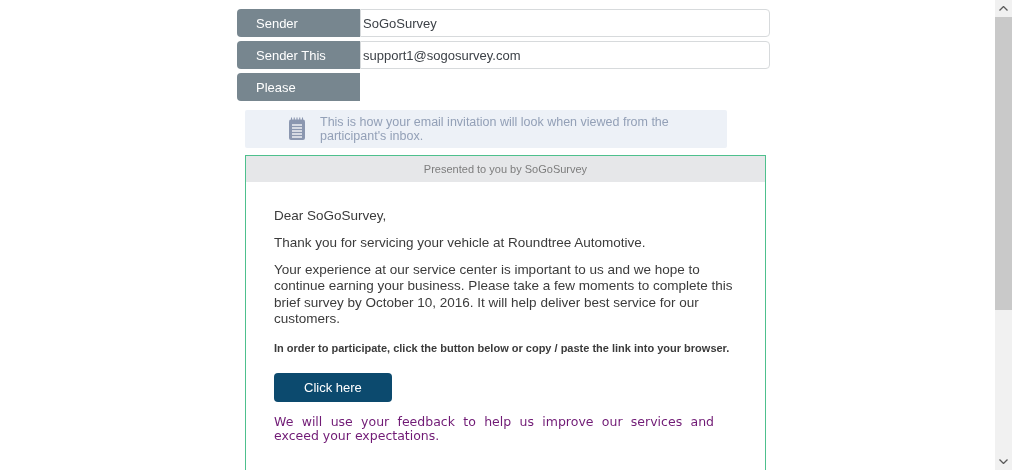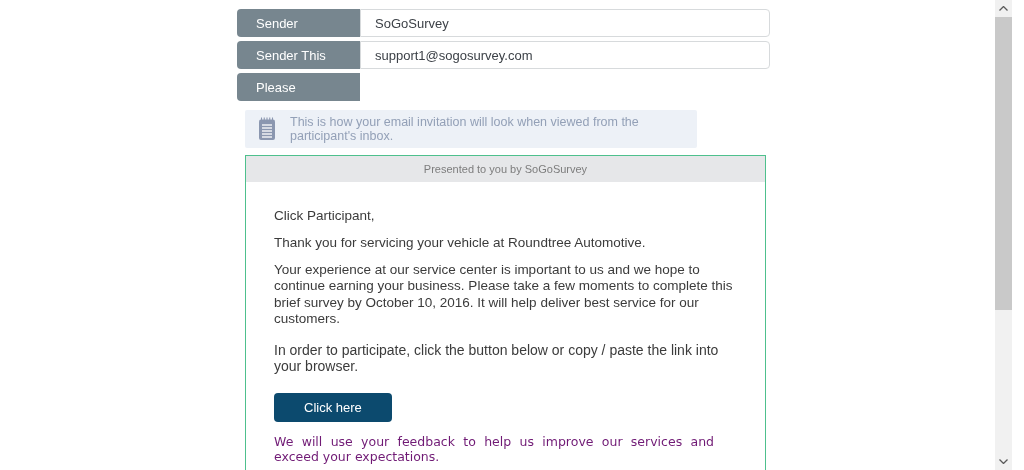--- a/index.html
+++ b/index.html
@@ -27,31 +27,31 @@
   .form-input-wrap {
     flex: 1;
     border: 1px solid #d7dadc;
     border-radius: 0 4px 4px 0;
     background: #ffffff;
     box-sizing: border-box;
   }
   .form-input-wrap input {
     width: 100%; height: 100%;
     border: none; outline: none; background: transparent;
-    padding: 0 0 0 14px; box-sizing: border-box;
+    padding: 0 0 0 2px; box-sizing: border-box;
     font-size: 13px; color: #3c4147;
     font-family: "Liberation Sans", sans-serif;
   }
 
   
   .info-bar {
     position: absolute; left: 245px; top: 110px;
     width: 452px; height: 38px;
     background: #edf1f7; border-radius: 2px;
-    display: flex; align-items: center;
+    display: flex; align-items: center; padding-left: 30px;
   }
   .info-icon { margin-left: 13px; display: flex; align-items: center; }
   .info-text { margin-left: 14px; font-size: 12.5px; color: #93a0b7; }
 
   
   .preview-panel {
     position: absolute; left: 245px; top: 155px;
     width: 521px; height: 400px;
     border: 1.5px solid #4ec08d;
     background: #ffffff;
@@ -62,21 +62,21 @@
     display: flex; align-items: center; justify-content: center;
     font-size: 11px; color: #7d7d7d;
   }
   .preview-body {
     padding: 26px 28px 0 28px;
     font-size: 13.5px; color: #3b3b3b;
     line-height: 1.18;
   }
   .preview-body p { margin: 0 0 11px 0; }
   .para-wide { line-height: 1.22; }
-  .cta-line { font-weight: normal; font-size: 14px; margin-top: 14px !important; }
+  .cta-line { font-weight: bold; font-size: 11px; margin-top: 14px !important; }
   .click-btn {
     display: inline-block;
     background: #0c4a6e; color: #ffffff;
     font-size: 13px; font-family: "Liberation Sans", sans-serif;
     border: none; border-radius: 4px;
     padding: 7px 30px;
     margin: 7px 0 13px 0;
     cursor: pointer;
   }
   .alt-font {
@@ -145,21 +145,21 @@
           <line x1="14.5" y1="0.5" x2="14.5" y2="4.5"></line>
         </g>
       </svg>
     </span>
     <span class="info-text">This is how your email invitation will look when viewed from the participant's inbox.</span>
   </div>
 
   <div class="preview-panel">
     <div class="preview-header">Presented to you by SoGoSurvey</div>
     <div class="preview-body">
-      <p>Click Participant,</p>
+      <p>Dear SoGoSurvey,</p>
       <p>Thank you for servicing your vehicle at Roundtree Automotive.</p>
       <p class="para-wide">Your experience at our service center is important to us and we hope to continue earning your business. Please take a few moments to complete this brief survey by October 10, 2016. It will help deliver best service for our customers.</p>
       <p class="cta-line">In order to participate, click the button below or copy / paste the link into your browser.</p>
       <button class="click-btn">Click here</button>
       <p class="alt-font justified">We will use your feedback to help us improve our services and exceed your expectations.</p>
       
       
       
     </div>
   </div>

